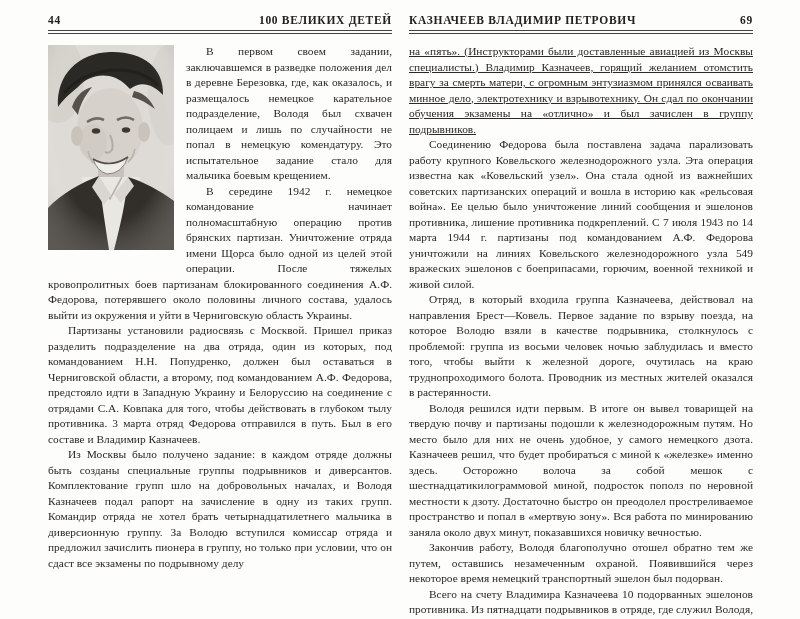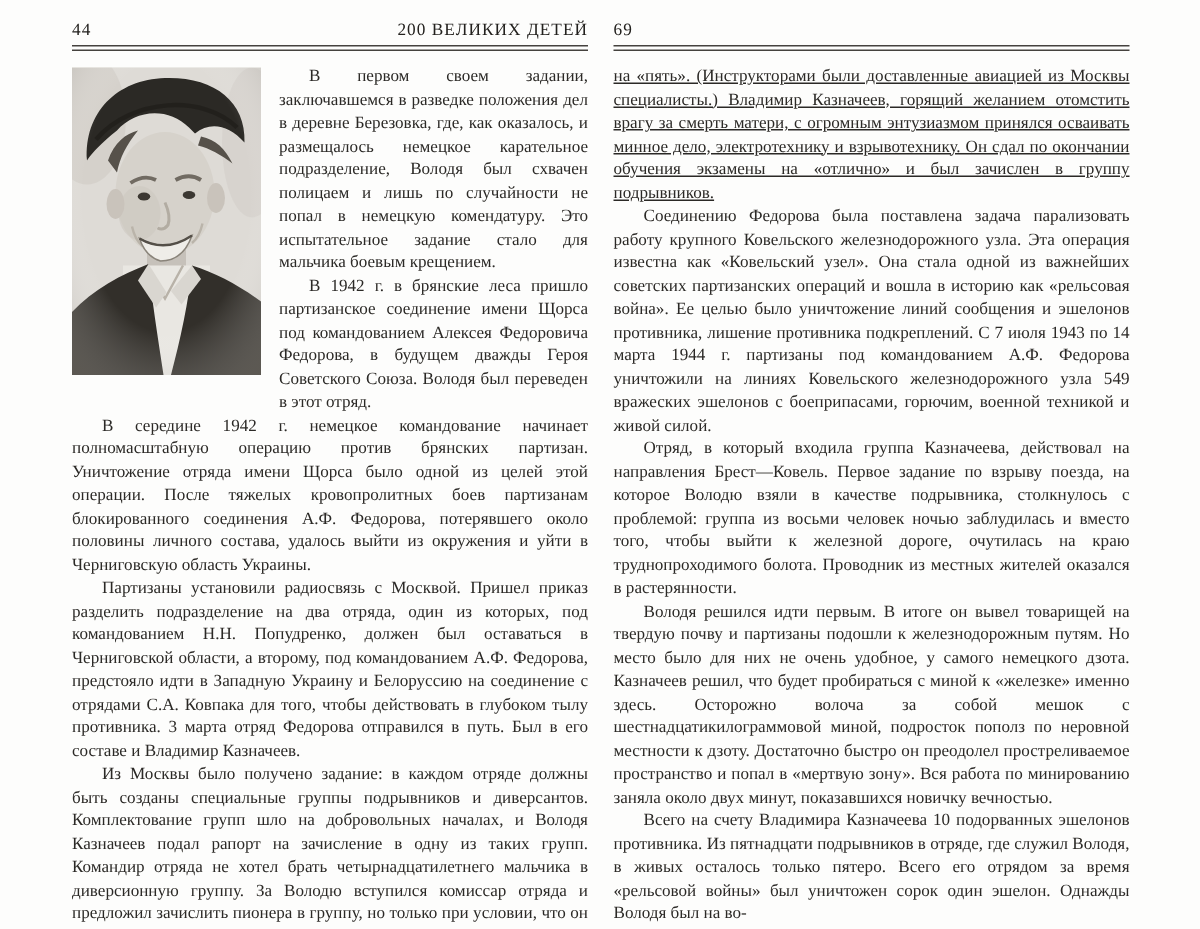--- a/index.html
+++ b/index.html
@@ -6,21 +6,21 @@
   body{
     width:800px;height:619px;background:#fdfdfc;overflow:hidden;
     font-family:"Liberation Serif","DejaVu Serif",serif;color:#29Read2724;
   }
   .scan{position:relative;width:800px;height:619px;background:#fdfdfc;overflow:hidden;color:#292724;}
   .page{position:absolute;top:14px;width:344px;}
   .page-left{left:48px;}
   .page-right{left:409px;}
   .page-header{
     display:flex;justify-content:space-between;align-items:baseline;
-    font-weight:normal;font-size:11.5px;letter-spacing:0.7px;color:#23211e;
+    font-weight:bold;font-size:11.5px;letter-spacing:0.7px;color:#23211e;
     padding-bottom:4px;white-space:nowrap;
   }
   .header-rule{
     height:2px;border-top:1px solid #45423e;border-bottom:1px solid #45423e;
   }
   .page-body{
     margin-top:10px;font-size:11.4px;line-height:15.5px;text-align:justify;
     color:#2b2926;hyphens:auto;-webkit-hyphens:auto;
   }
   .page-body p{margin:0;text-indent:20px;}
@@ -32,21 +32,21 @@
   .photo svg{display:block;}
 </style>
 </head>
 <body>
 
 <div class="scan">
 
   <div class="page page-left">
     <div class="page-header">
       <span>44</span>
-      <span>200 ВЕЛИКИХ ДЕТЕЙ</span>
+      <span>100 ВЕЛИКИХ ДЕТЕЙ</span>
     </div>
     <div class="header-rule"></div>
     <div class="page-body">
 
       <div class="photo">
         <svg viewBox="0 0 126 205" width="126" height="205">
           <defs>
             <radialGradient id="vg" cx="0.5" cy="0.42" r="0.8">
               <stop offset="0.55" stop-color="#ffffff" stop-opacity="0"></stop>
               <stop offset="1" stop-color="#827d74" stop-opacity="0.5"></stop>
@@ -89,34 +89,35 @@
 
           <path d="M0,205 V163 C14,148 33,138 51,131 C53,154 57,178 61,205 Z" fill="#322f2a"></path>
           <path d="M126,205 V156 C111,145 96,137 80,132 C78,156 72,182 66,205 Z" fill="#322f2a"></path>
           <path d="M51,131 L63,150 L56,160 L44,142 Z" fill="#d9d6d0"></path>
           <path d="M80,132 L66,149 L73,158 L86,141 Z" fill="#d9d6d0"></path>
           <rect width="126" height="205" fill="url(#vg)"></rect>
         </svg>
       </div>
 
       <p>В первом своем задании, заключавшемся в разведке положения дел в деревне Березовка, где, как оказалось, и размещалось немецкое карательное подразделение, Володя был схвачен полицаем и лишь по случайности не попал в немецкую комендатуру. Это испытательное задание стало для мальчика боевым крещением.</p>
-      <p>В 1942 г. в брянские леса пришло партизанское соединение имени Щорса под командованием Алексея Федоровича Федорова, в будущем дважды Героя Советского Союза. Володя был переведен в этот отряд.</p>
       <p>В середине 1942 г. немецкое командование начинает полномасштабную операцию против брянских партизан. Уничтожение отряда имени Щорса было одной из целей этой операции. После тяжелых кровопролитных боев партизанам блокированного соединения А.Ф. Федорова, потерявшего около половины личного состава, удалось выйти из окружения и уйти в Черниговскую область Украины.</p>
       <p>Партизаны установили радиосвязь с Москвой. Пришел приказ разделить подразделение на два отряда, один из которых, под командованием Н.Н. Попудренко, должен был оставаться в Черниговской области, а второму, под командованием А.Ф. Федорова, предстояло идти в Западную Украину и Белоруссию на соединение с отрядами С.А. Ковпака для того, чтобы действовать в глубоком тылу противника. 3 марта отряд Федорова отправился в путь. Был в его составе и Владимир Казначеев.</p>
       <p>Из Москвы было получено задание: в каждом отряде должны быть созданы специальные группы подрывников и диверсантов. Комплектование групп шло на добровольных началах, и Володя Казначеев подал рапорт на зачисление в одну из таких групп. Командир отряда не хотел брать четырнадцатилетнего мальчика в диверсионную группу. За Володю вступился комиссар отряда и предложил зачислить пионера в группу, но только при условии, что он сдаст все экзамены по подрывному делу</p>
     </div>
   </div>
 
   <div class="page page-right">
     <div class="page-header">
+      <span>КАЗНАЧЕЕВ ВЛАДИМИР ПЕТРОВИЧ</span>
       <span>69</span>
     </div>
     <div class="header-rule"></div>
     <div class="page-body">
       <p class="noindent">на «пять». (Инструкторами были доставленные авиацией из Москвы специалисты.) Владимир Казначеев, горящий желанием отомстить врагу за смерть матери, с огромным энтузиазмом принялся осваивать минное дело, электротехнику и взрывотехнику. Он сдал по окончании обучения экзамены на «отлично» и был зачислен в группу подрывников.</p>
       <p>Соединению Федорова была поставлена задача парализовать работу крупного Ковельского железнодорожного узла. Эта операция известна как «Ковельский узел». Она стала одной из важнейших советских партизанских операций и вошла в историю как «рельсовая война». Ее целью было уничтожение линий сообщения и эшелонов противника, лишение противника подкреплений. С 7 июля 1943 по 14 марта 1944 г. партизаны под командованием А.Ф. Федорова уничтожили на линиях Ковельского железнодорожного узла 549 вражеских эшелонов с боеприпасами, горючим, военной техникой и живой силой.</p>
       <p>Отряд, в который входила группа Казначеева, действовал на направления Брест—Ковель. Первое задание по взрыву поезда, на которое Володю взяли в качестве подрывника, столкнулось с проблемой: группа из восьми человек ночью заблудилась и вместо того, чтобы выйти к железной дороге, очутилась на краю труднопроходимого болота. Проводник из местных жителей оказался в растерянности.</p>
       <p>Володя решился идти первым. В итоге он вывел товарищей на твердую почву и партизаны подошли к железнодорожным путям. Но место было для них не очень удобное, у самого немецкого дзота. Казначеев решил, что будет пробираться с миной к «железке» именно здесь. Осторожно волоча за собой мешок с шестнадцатикилограммовой миной, подросток пополз по неровной местности к дзоту. Достаточно быстро он преодолел простреливаемое пространство и попал в «мертвую зону». Вся работа по минированию заняла около двух минут, показавшихся новичку вечностью.</p>
+      <p>Закончив работу, Володя благополучно отошел обратно тем же путем, оставшись незамеченным охраной. Появившийся через некоторое время немецкий транспортный эшелон был подорван.</p>
       <p>Всего на счету Владимира Казначеева 10 подорванных эшелонов противника. Из пятнадцати подрывников в отряде, где служил Володя, в живых осталось только пятеро. Всего его отрядом за время «рельсовой войны» был уничтожен сорок один эшелон. Однажды Володя был на во-</p>
     </div>
   </div>
 
 </div>
 
 </body></html>

